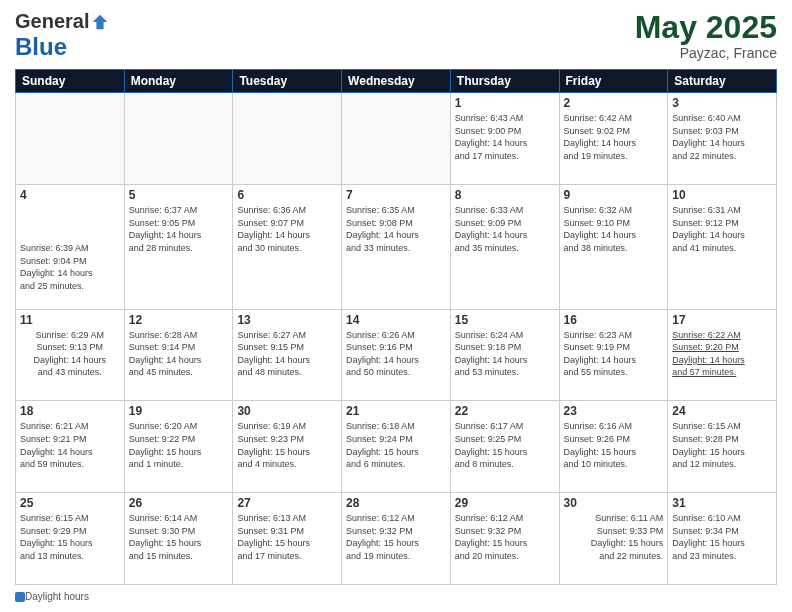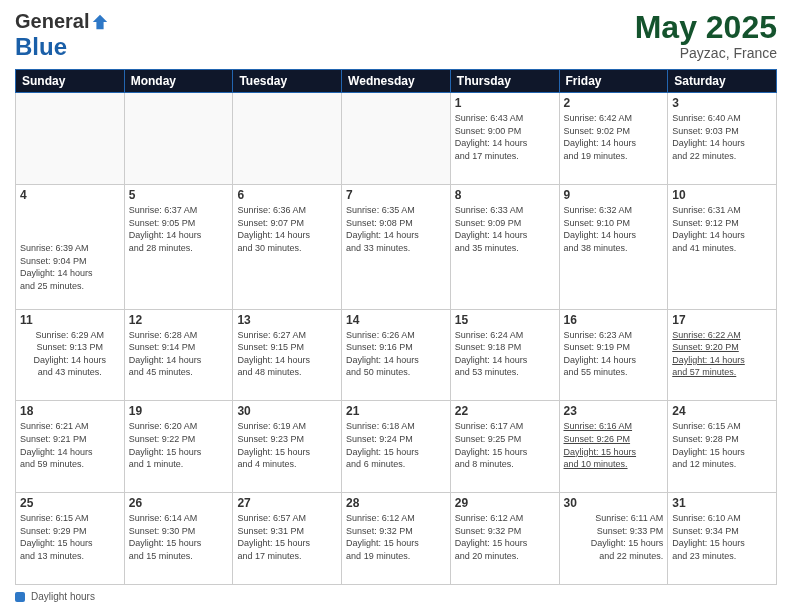--- a/index.html
+++ b/index.html
@@ -97,21 +97,20 @@
     }
     .empty-cell {
       background: #f9f9f9;
     }
     .footer {
       margin-top: 6px;
       font-size: 10px;
       color: #555;
       display: flex;
       align-items: center;
-      gap: 6px;
     }
     .footer-dot {
       width: 10px;
       height: 10px;
       background: #2e78c7;
       border-radius: 2px;
       display: inline-block;
     }
   </style>
 </head>
@@ -307,21 +306,21 @@
           </td>
           <td>
             <span class="day-num">22</span>
             <div class="day-info" style="white-space: pre-line;">Sunrise: 6:17 AM
 Sunset: 9:25 PM
 Daylight: 15 hours
 and 8 minutes.</div>
           </td>
           <td>
             <span class="day-num">23</span>
-            <div class="day-info" style="white-space: pre-line; text-decoration: underline;">Sunrise: 6:16 AM
+            <div class="day-info" style="white-space: pre-line;">Sunrise: 6:16 AM
 Sunset: 9:26 PM
 Daylight: 15 hours
 and 10 minutes.</div>
           </td>
           <td>
             <span class="day-num">24</span>
             <div class="day-info" style="white-space: pre-line;">Sunrise: 6:15 AM
 Sunset: 9:28 PM
 Daylight: 15 hours
 and 12 minutes.</div>
@@ -337,21 +336,21 @@
           </td>
           <td>
             <span class="day-num">26</span>
             <div class="day-info" style="white-space: pre-line;">Sunrise: 6:14 AM
 Sunset: 9:30 PM
 Daylight: 15 hours
 and 15 minutes.</div>
           </td>
           <td>
             <span class="day-num">27</span>
-            <div class="day-info" style="white-space: pre-line;">Sunrise: 6:57 AM
+            <div class="day-info" style="white-space: pre-line;">Sunrise: 6:13 AM
 Sunset: 9:31 PM
 Daylight: 15 hours
 and 17 minutes.</div>
           </td>
           <td>
             <span class="day-num">28</span>
             <div class="day-info" style="white-space: pre-line;">Sunrise: 6:12 AM
 Sunset: 9:32 PM
 Daylight: 15 hours
 and 19 minutes.</div>

